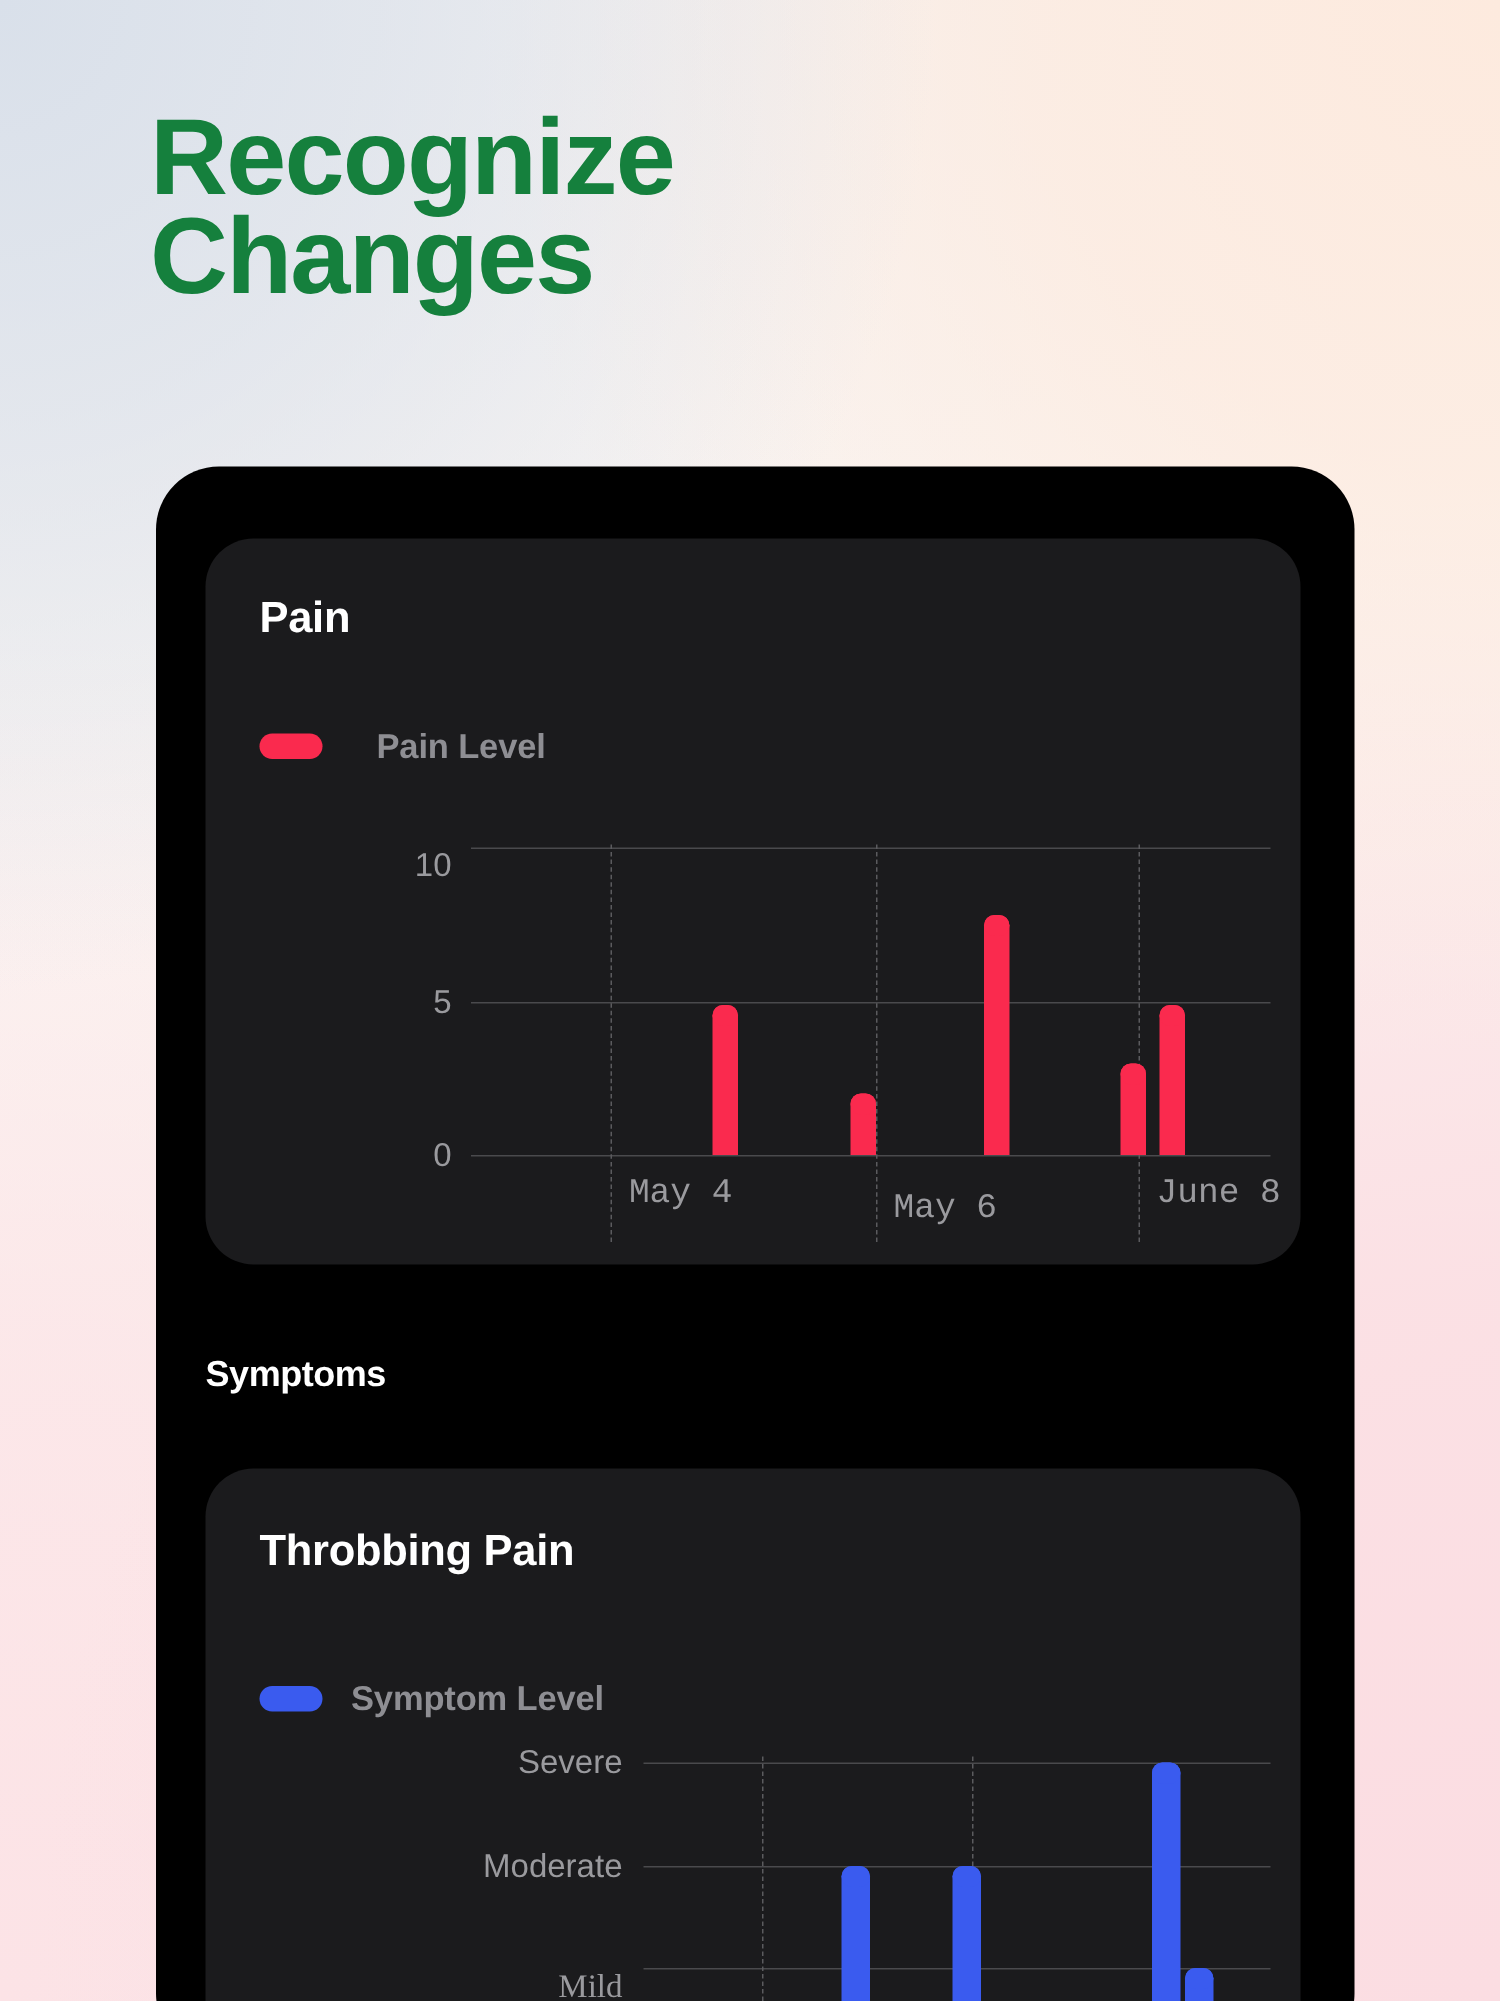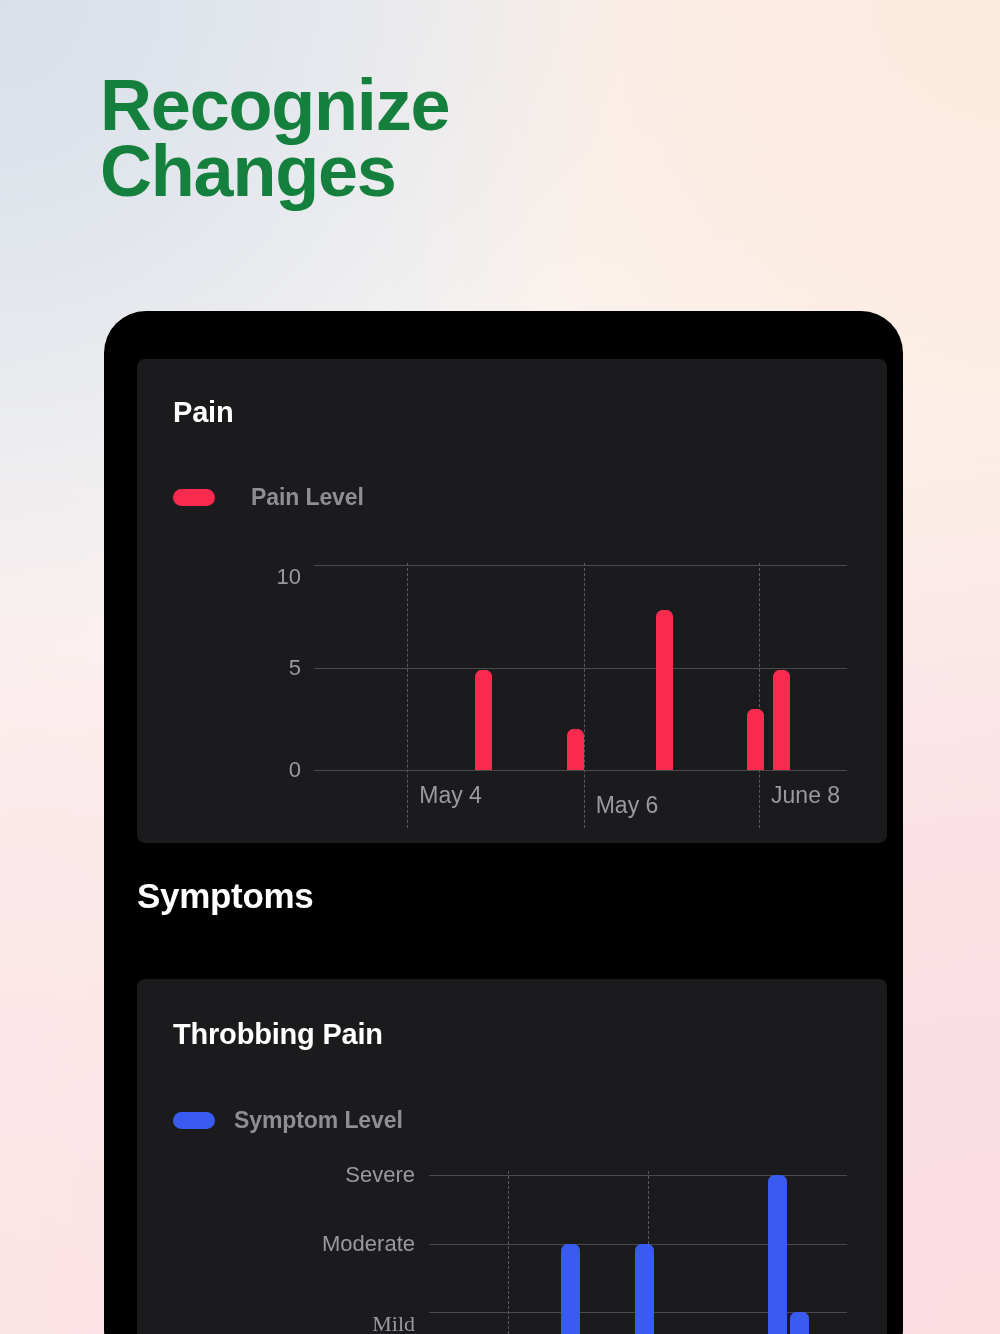--- a/index.html
+++ b/index.html
@@ -24,47 +24,47 @@
     letter-spacing:-1.2px;white-space:pre-line;
   }
 
   
   .phone{
     position:absolute;left:104px;top:311px;width:799px;height:1060px;
     background:#000;border-radius:42px;overflow:hidden;
   }
 
   .card{
-    position:absolute;background:#1b1b1d;border-radius:8px;padding-left:20px;
+    position:absolute;background:#1b1b1d;border-radius:32px;
   }
   #card-pain{left:33px;top:48px;width:730px;height:484px;}
   #card-symptom{left:33px;top:668px;width:730px;height:400px;}
 
   .card-title{
     position:absolute;left:36px;color:#fff;font-weight:700;
     font-size:29px;letter-spacing:-0.2px;
   }
   #card-pain .card-title{top:37px;}
   #card-symptom .card-title{top:39px;}
 
   .legend{position:absolute;left:36px;display:flex;align-items:center;gap:19px;}
   #card-pain .legend{top:125px;gap:36px;}
-  #card-symptom .legend{top:128px;text-align:right;}
+  #card-symptom .legend{top:140px;text-align:right;}
   .legend-swatch{width:42px;height:17px;border-radius:9px;display:block;}
   .legend-label{color:#8e8e93;font-weight:700;font-size:23px;letter-spacing:-0.1px;}
 
   
   .chart{position:absolute;left:0;top:0;width:730px;height:100%;}
   .gridline{position:absolute;height:1px;background:#4a4a4d;}
   .dash{position:absolute;width:0;border-left:1px dashed #5b5b5e;}
   .ylabel{
     position:absolute;color:#9a9a9e;font-size:22px;
     transform:translateY(-50%);text-align:right;
   }
-  .xlabel{position:absolute;color:#9a9a9e;font-size:23px;}
+  .xlabel{position:absolute;color:#9a9a9e;font-size:23px;font-family:Liberation Mono, monospace;}
   .bar{position:absolute;border-radius:7px 7px 0 0;}
   .bar::before{
     content:"";position:absolute;left:0;right:0;top:0;height:14px;border-radius:7px;
     background:inherit;
   }
 </style>
 </head>
 <body>
 
 <div class="bg"></div>
@@ -96,21 +96,21 @@
         <div class="dash" style="left: 622.055px; top: 204px; height: 265px;"></div>
         <div class="xlabel" style="left: 634.055px; top: 423px;">June 8</div>
         <div class="bar" style="left: 338.494px; top: 310.55px; width: 17px; height: 100.45px; background: rgb(250, 42, 78);"></div>
         <div class="bar" style="left: 430.17px; top: 370px; width: 17px; height: 41px; background: rgb(250, 42, 78);"></div>
         <div class="bar" style="left: 519.181px; top: 251.1px; width: 17px; height: 159.9px; background: rgb(250, 42, 78);"></div>
         <div class="bar" style="left: 609.791px; top: 349.5px; width: 17px; height: 61.5px; background: rgb(250, 42, 78);"></div>
         <div class="bar" style="left: 635.908px; top: 310.55px; width: 17px; height: 100.45px; background: rgb(250, 42, 78);"></div>
       </div>
   </div>
 
-  <div style="position:absolute;left:33px;top:565px;color:#fff;font-weight:700;font-size:35px;letter-spacing:-0.3px;">Symptoms</div>
+  <div style="position:absolute;left:33px;top:592px;color:#fff;font-weight:700;font-size:24px;letter-spacing:-0.3px;">Symptoms</div>
 
   <div class="card" id="card-symptom">
     <div class="card-title">Throbbing Pain</div>
 
     <div class="legend">
       <span class="legend-swatch" id="sw-symptom" style="background: rgb(58, 91, 239);"></span>
       <span class="legend-label">Symptom Level</span>
     </div>
 
     <div class="chart" id="symptom-chart">

